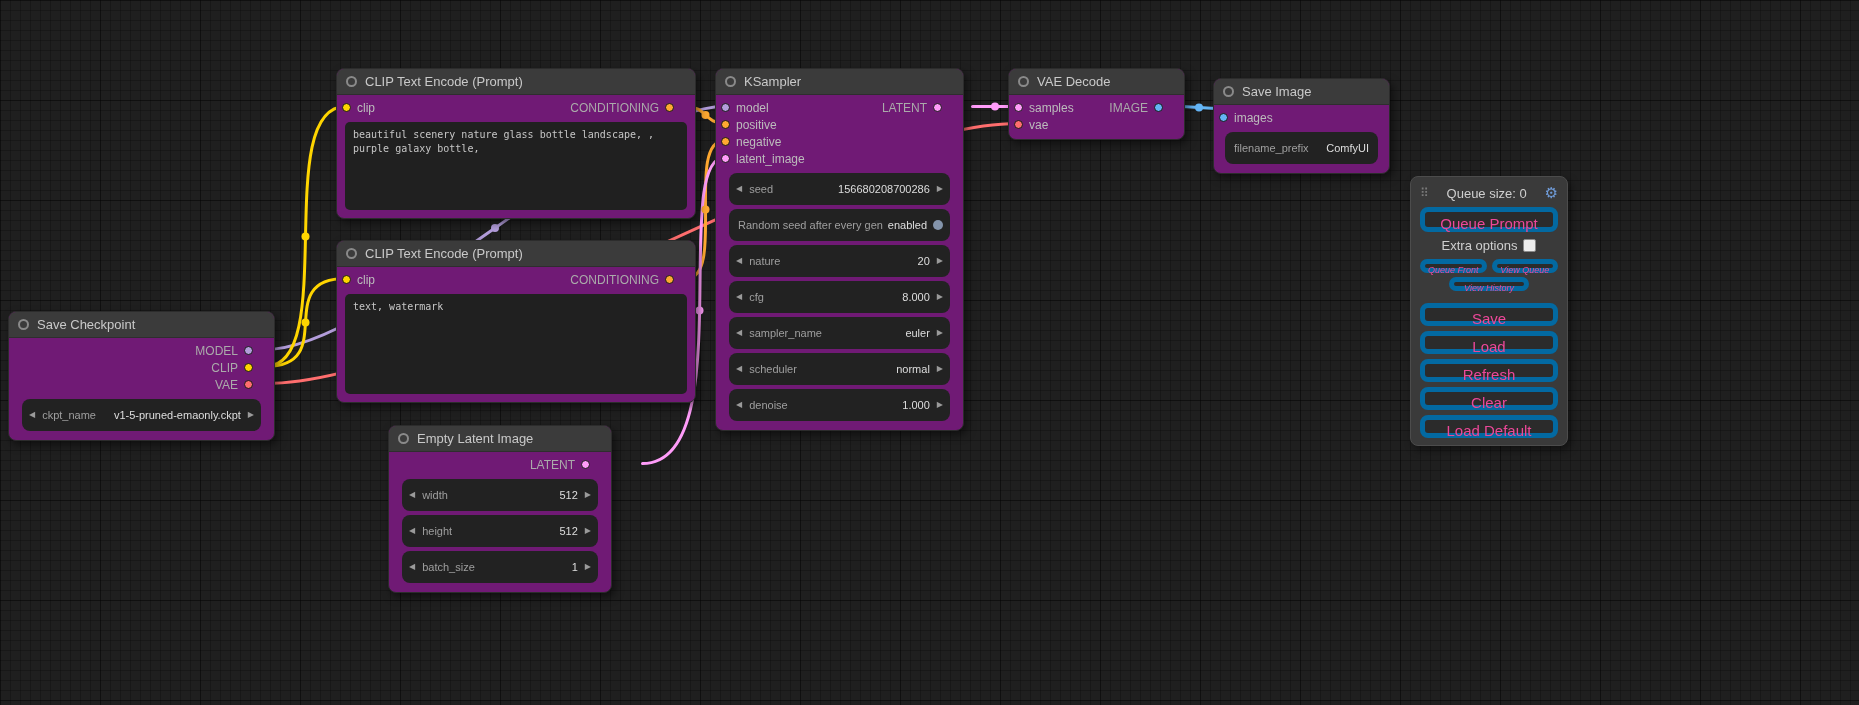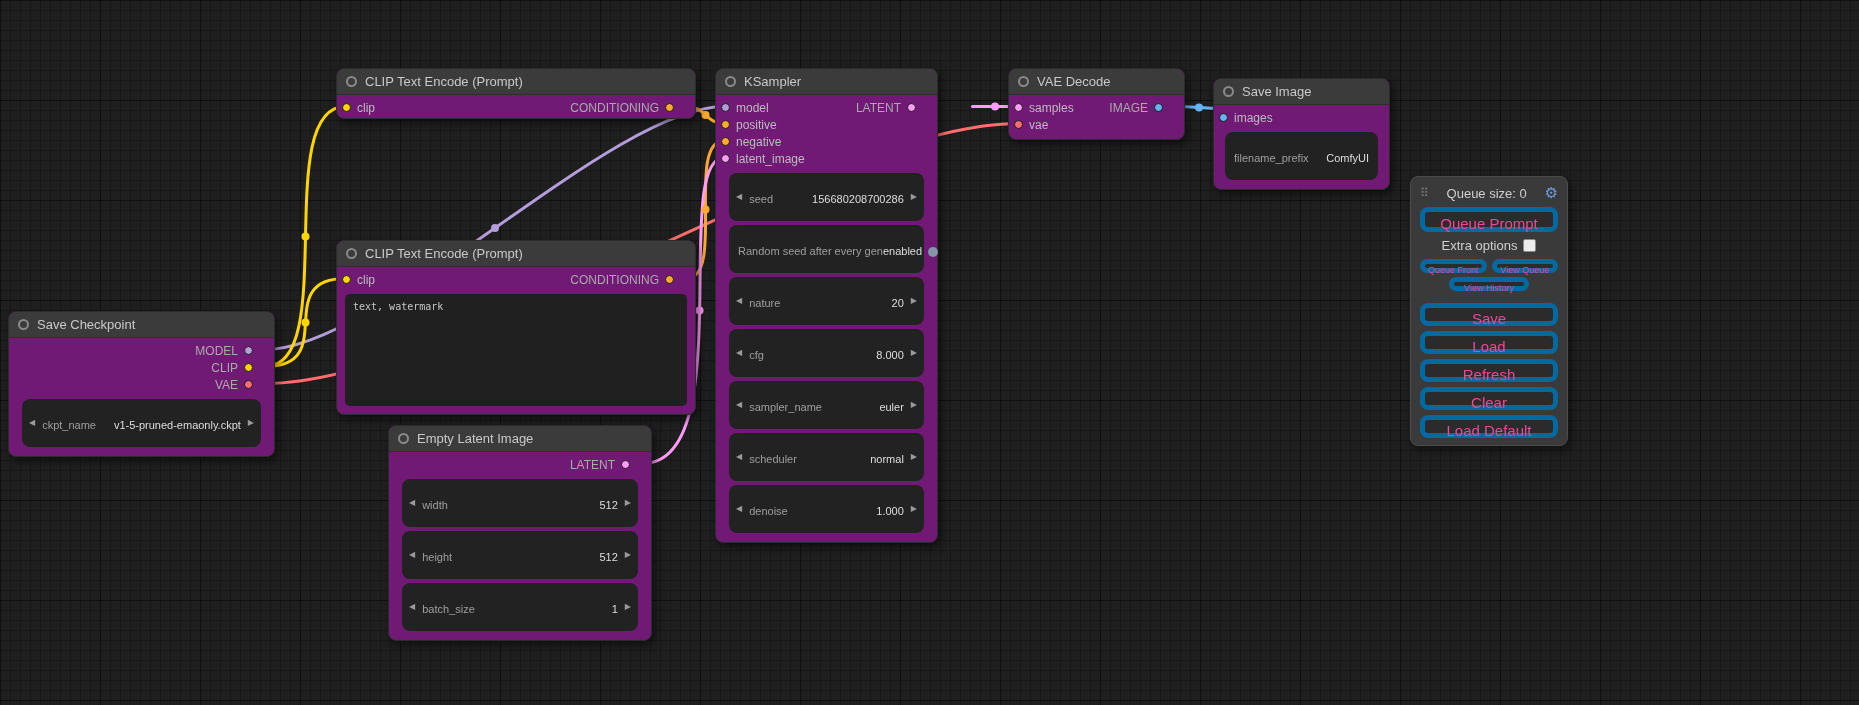--- a/index.html
+++ b/index.html
@@ -30,22 +30,22 @@
   .slots{position:relative;padding:4px 16px 2px 0;}
   .row{display:flex;justify-content:space-between;align-items:center;height:17px;padding:0 5px;}
   .row.out-only{justify-content:flex-end;}
   .in-slot,.out-slot{display:flex;align-items:center;gap:6px;}
   .out-slot{margin-left:auto;}
   .lbl{font-size:12px;color:#bcbcbc;white-space:nowrap;}
   .out-slot .lbl{color:#aaaaaa;}
   .dot{width:9px;height:9px;border-radius:50%;border:1px solid #191919;box-sizing:border-box;background:#888;flex:0 0 auto;}
   .widgets{padding:0 13px 9px 13px;}
   .widget{
-    display:flex;align-items:flex-end;height:16px;background:#222;border-radius:8px;
-    margin-top:4px;padding:16px 7px;font-size:11px;cursor:pointer;
+    display:flex;align-items:center;height:16px;background:#222;border-radius:8px;
+    margin-top:4px;padding:8px 7px;font-size:11px;cursor:pointer;
   }
   .w-arrow{font-size:8px;color:#9a9a9a;line-height:16px;flex:0 0 auto;}
   .w-name{margin-left:7px;color:#9f9f9f;white-space:nowrap;}
   .widget.no-arrows .w-name{margin-left:2px;}
   .w-value{flex:1;text-align:right;margin-right:7px;color:#dedede;white-space:nowrap;}
   .widget.no-arrows .w-value{margin-right:2px;}
   .toggle-dot{width:10px;height:10px;border-radius:50%;background:#8494ab;margin-left:4px;flex:0 0 auto;}
   .prompt{
     margin:4px 8px 8px 8px;background:#202020;border-radius:5px;padding:6px 8px;
     font-family:"DejaVu Sans Mono",monospace;font-size:10px;line-height:14px;color:#c6c6c6;
@@ -63,21 +63,21 @@
   .queue-size{font-size:13px;color:#cfcfcf;}
   .gear{color:#6f9bd8;font-size:15px;cursor:pointer;}
   .btn{
     display:block;width:100%;background:#2b2b2b;border:5px solid #0369a1;border-radius:8px;
     color:#ec4899;text-align:center;box-sizing:border-box;cursor:pointer;
   }
   .btn-queue{height:25px;line-height:23px;font-size:15px;margin-bottom:6px;}
   .extra-row{display:flex;align-items:center;justify-content:center;gap:6px;font-size:13px;margin-bottom:6px;color:#cfcfcf;}
   .checkbox{width:11px;height:11px;background:#ededed;border:1px solid #8a8a8a;border-radius:2px;cursor:pointer;}
   .pill-row{display:flex;gap:5px;margin-bottom:4px;}
-  .btn-pill{flex:1;height:14px;line-height:12px;font-size:9px;border-radius:8px;}
+  .btn-pill{flex:1;height:14px;line-height:12px;font-size:9px;border-radius:8px;font-style:italic;}
   .history-row{display:flex;justify-content:center;margin-bottom:12px;}
   .btn-history{width:80px;flex:0 0 auto;}
   .btn-big{height:23px;line-height:21px;font-size:15px;margin-top:5px;}
 </style>
 </head>
 <body>
 
 <svg id="links" width="1859" height="705" viewBox="0 0 1859 705">
   <path d="M 265.5 349.5 C 379 349.5 611 106.5 724.5 106.5" stroke="#B39DDB"></path>
   <path d="M 265.5 366.5 C 340 366.5 271 106.5 345.5 106.5" stroke="#FFD500"></path>
@@ -144,43 +144,44 @@
       <div class="in-slot">
         <span class="dot" style="background-color: rgb(255, 213, 0);"></span>
         <span class="lbl">clip</span>
       </div>
       <div class="out-slot">
         <span class="lbl">CONDITIONING</span>
         <span class="dot" style="background-color: rgb(255, 169, 49);"></span>
       </div>
     </div>
   </div>
+  <div class="prompt" style="height:88px;">beautiful scenery nature glass bottle landscape, , purple galaxy bottle,</div>
 </div>
 
 <div class="node" style="left:336px;top:240px;width:360px;">
   <div class="node-title">
     <span class="collapse-dot"></span>
     <span>CLIP Text Encode (Prompt)</span>
   </div>
   <div class="slots">
     <div class="row">
       <div class="in-slot">
         <span class="dot" style="background-color: rgb(255, 213, 0);"></span>
         <span class="lbl">clip</span>
       </div>
       <div class="out-slot">
         <span class="lbl">CONDITIONING</span>
         <span class="dot" style="background-color: rgb(255, 169, 49);"></span>
       </div>
     </div>
   </div>
-  <div class="prompt" style="height:112px;">text, watermark</div>
-</div>
-
-<div class="node" style="left:388px;top:425px;width:264px;">
+  <div class="prompt" style="height:100px;">text, watermark</div>
+</div>
+
+<div class="node" style="left:388px;top:425px;width:224px;">
   <div class="node-title">
     <span class="collapse-dot"></span>
     <span>Empty Latent Image</span>
   </div>
   <div class="slots">
     <div class="row out-only">
       <div class="out-slot">
         <span class="lbl">LATENT</span>
         <span class="dot" style="background-color: rgb(255, 156, 249);"></span>
       </div>
@@ -201,21 +202,21 @@
     </div>
     <div class="widget">
       <span class="w-arrow">◀</span>
       <span class="w-name">batch_size</span>
       <span class="w-value">1</span>
       <span class="w-arrow">▶</span>
     </div>
   </div>
 </div>
 
-<div class="node" style="left:715px;top:68px;width:223px;">
+<div class="node" style="left:715px;top:68px;width:249px;">
   <div class="node-title">
     <span class="collapse-dot"></span>
     <span>KSampler</span>
   </div>
   <div class="slots">
     <div class="row">
       <div class="in-slot">
         <span class="dot" style="background-color: rgb(179, 157, 219);"></span>
         <span class="lbl">model</span>
       </div>

